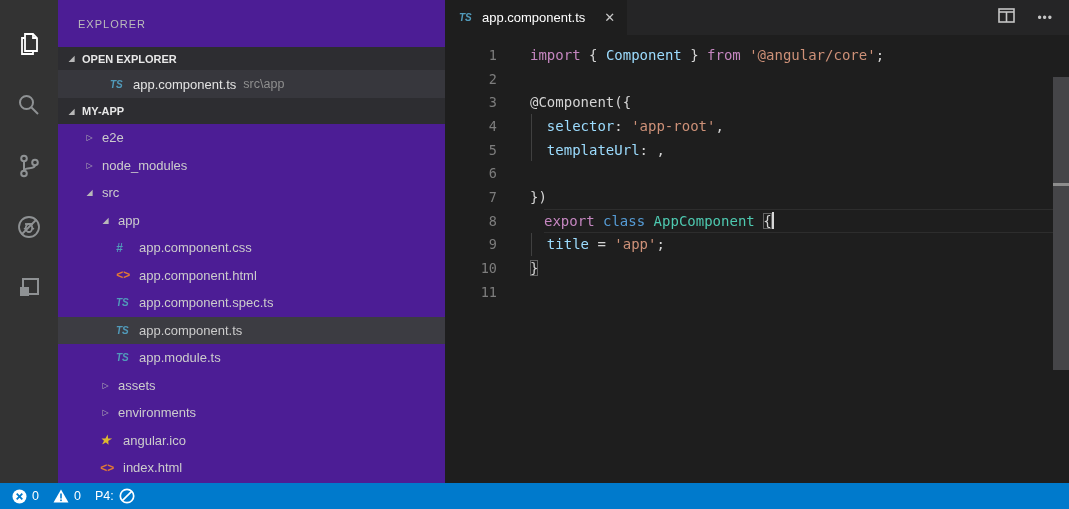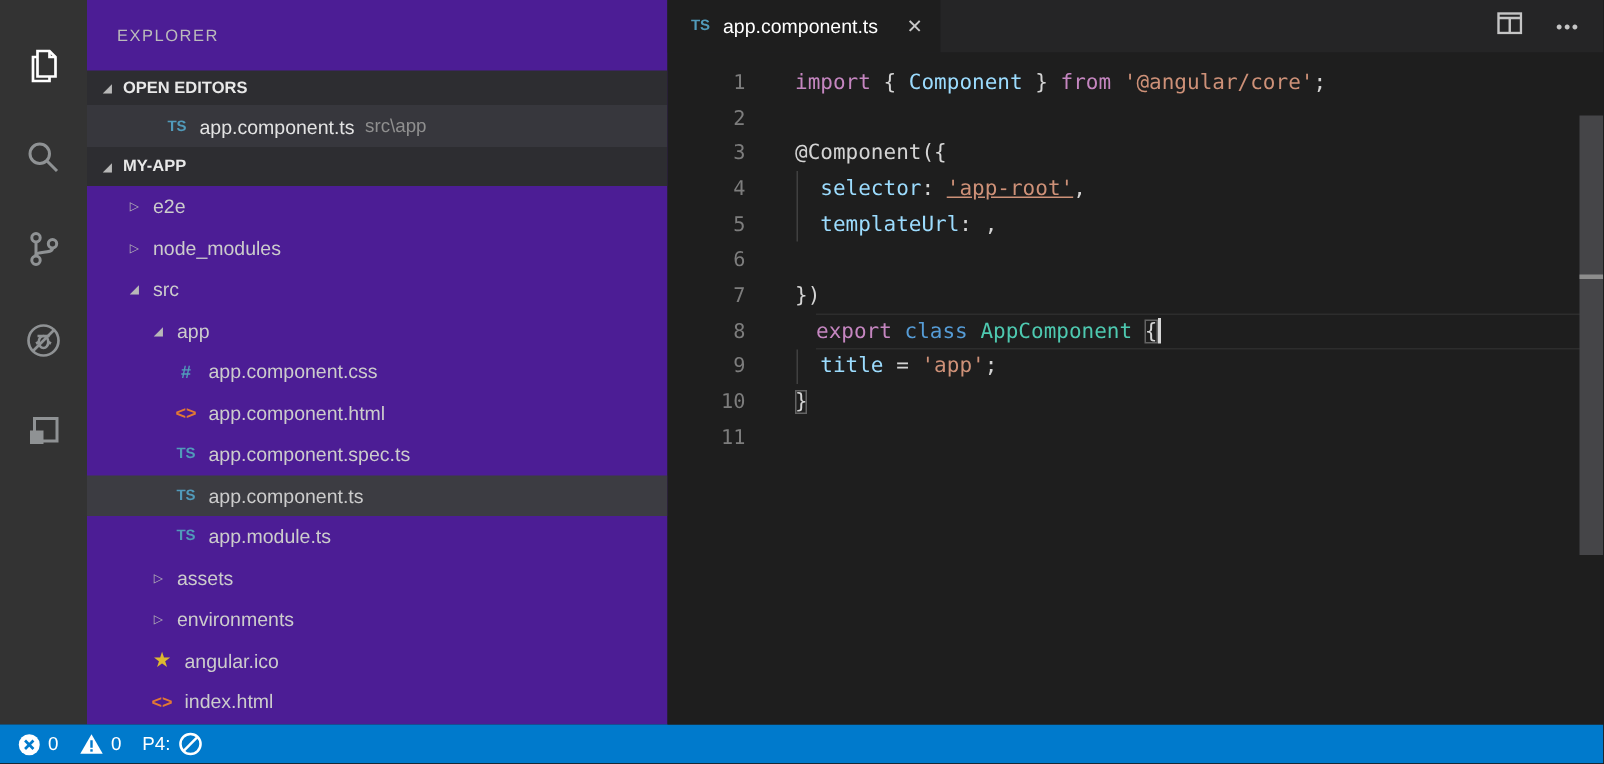--- a/index.html
+++ b/index.html
@@ -17,21 +17,21 @@
   .sidebar-title { height:47px; display:flex; align-items:center; padding-left:20px; font-size:11px; color:#bbbbbb; letter-spacing:1px; }
   .section-header { height:23px; background:#2d2d31; display:flex; align-items:center; padding-left:8px; gap:5px;
     font-size:11px; font-weight:bold; color:#e8e8e8; cursor:pointer; }
   .twisty { font-family:"DejaVu Sans", sans-serif; font-size:8px; color:#b8b8b8; width:11px; display:inline-block; text-align:center; }
   .oe-item { height:28px; display:flex; align-items:center; padding-left:52px; gap:7px; font-size:13px; color:#e3e3e3; cursor:pointer; }
   .oe-item.selected { background:#37373d; }
   .oe-detail { color:#8f8f8f; font-size:12.5px; }
   .tree { flex:1; }
   .tree-row { height:27.5px; display:flex; align-items:center; gap:7px; font-size:13px; color:#cccccc; cursor:pointer; }
   .tree-row.selected { background:#3c3c42; }
-  .file-ic { font-weight:bold; font-size:10px; width:16px; text-align:center; display:inline-block; flex:none; }
+  .file-ic { font-weight:bold; font-size:10px; width:16px; display:inline-block; flex:none;font-style:italic; }
   .file-ic.big { font-size:12px; }
 
   
   .editor { flex:1; display:flex; flex-direction:column; min-width:0; position:relative; }
   .tabbar { height:35px; background:#252526; display:flex; align-items:stretch; }
   .tab { background:#1e1e1e; display:flex; align-items:center; padding:0 12px 0 14px; gap:7px; font-size:13px; color:#ffffff; cursor:pointer; }
   .tab-close { color:#c8c8c8; font-size:13px; margin-left:12px; cursor:pointer; }
   .tab-actions { margin-left:auto; display:flex; align-items:center; gap:22px; padding-right:16px; }
   .tab-actions .act { cursor:pointer; color:#c5c5c5; font-size:16px; letter-spacing:1px; }
 
@@ -100,21 +100,21 @@
           <rect x="5" y="13" width="9" height="9" fill="#8f9294" stroke="none"></rect>
         </svg>
       </div>
     </div>
 
     <div class="sidebar">
       <div class="sidebar-title">EXPLORER</div>
 
       <div class="section-header">
         <span class="twisty">◢</span>
-        <span>OPEN EDITORS</span>
+        <span>OPEN EXPLORER</span>
       </div>
 
       <div class="oe-item selected">
         <span class="file-ic" style="color:#519aba">TS</span>
         <span>app.component.ts</span>
         <span class="oe-detail">src\app</span>
       </div>
 
       <div class="section-header" style="height:26px">
         <span class="twisty">◢</span>
@@ -205,21 +205,21 @@
             <div class="code-line">
               <span class="gutter">2</span>
               <div class="lcontent"></div>
             </div>
             <div class="code-line">
               <span class="gutter">3</span>
               <div class="lcontent"><span style="color: rgb(212, 212, 212);">@Component({</span></div>
             </div>
             <div class="code-line">
               <span class="gutter">4</span>
-              <div class="lcontent"><span class="indent-guide"></span><span style="color: rgb(212, 212, 212);">  </span><span style="color: rgb(156, 220, 254);">selector</span><span style="color: rgb(212, 212, 212);">: </span><span style="color: rgb(206, 145, 120); text-decoration: underline;">'app-root'</span><span style="color: rgb(212, 212, 212);">,</span></div>
+              <div class="lcontent"><span class="indent-guide"></span><span style="color: rgb(212, 212, 212);">  </span><span style="color: rgb(156, 220, 254);">selector</span><span style="color: rgb(212, 212, 212);">: </span><span style="color: rgb(206, 145, 120);">'app-root'</span><span style="color: rgb(212, 212, 212);">,</span></div>
             </div>
             <div class="code-line">
               <span class="gutter">5</span>
               <div class="lcontent"><span class="indent-guide"></span><span style="color: rgb(212, 212, 212);">  </span><span style="color: rgb(156, 220, 254);">templateUrl</span><span style="color: rgb(212, 212, 212);">: </span><span style="color: rgb(212, 212, 212);">,</span></div>
             </div>
             <div class="code-line">
               <span class="gutter">6</span>
             </div>
             <div class="code-line">
               <span class="gutter">7</span>

